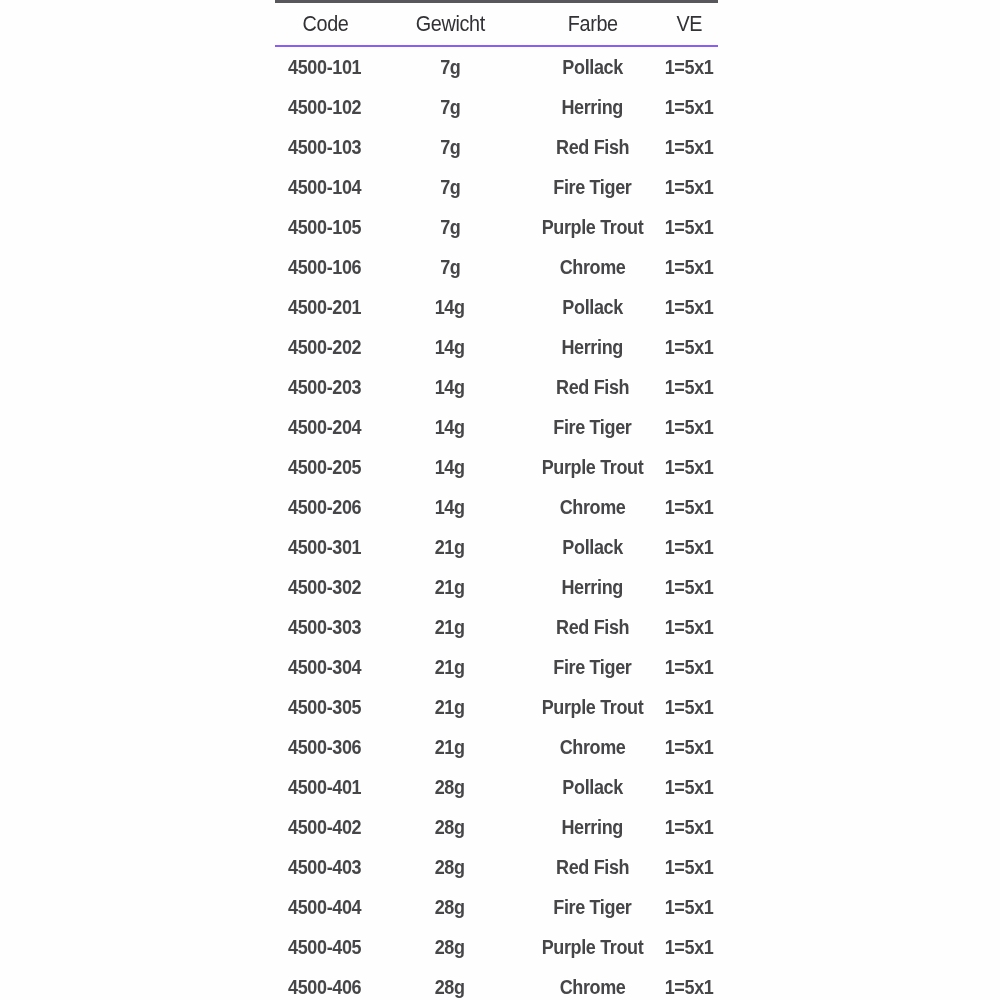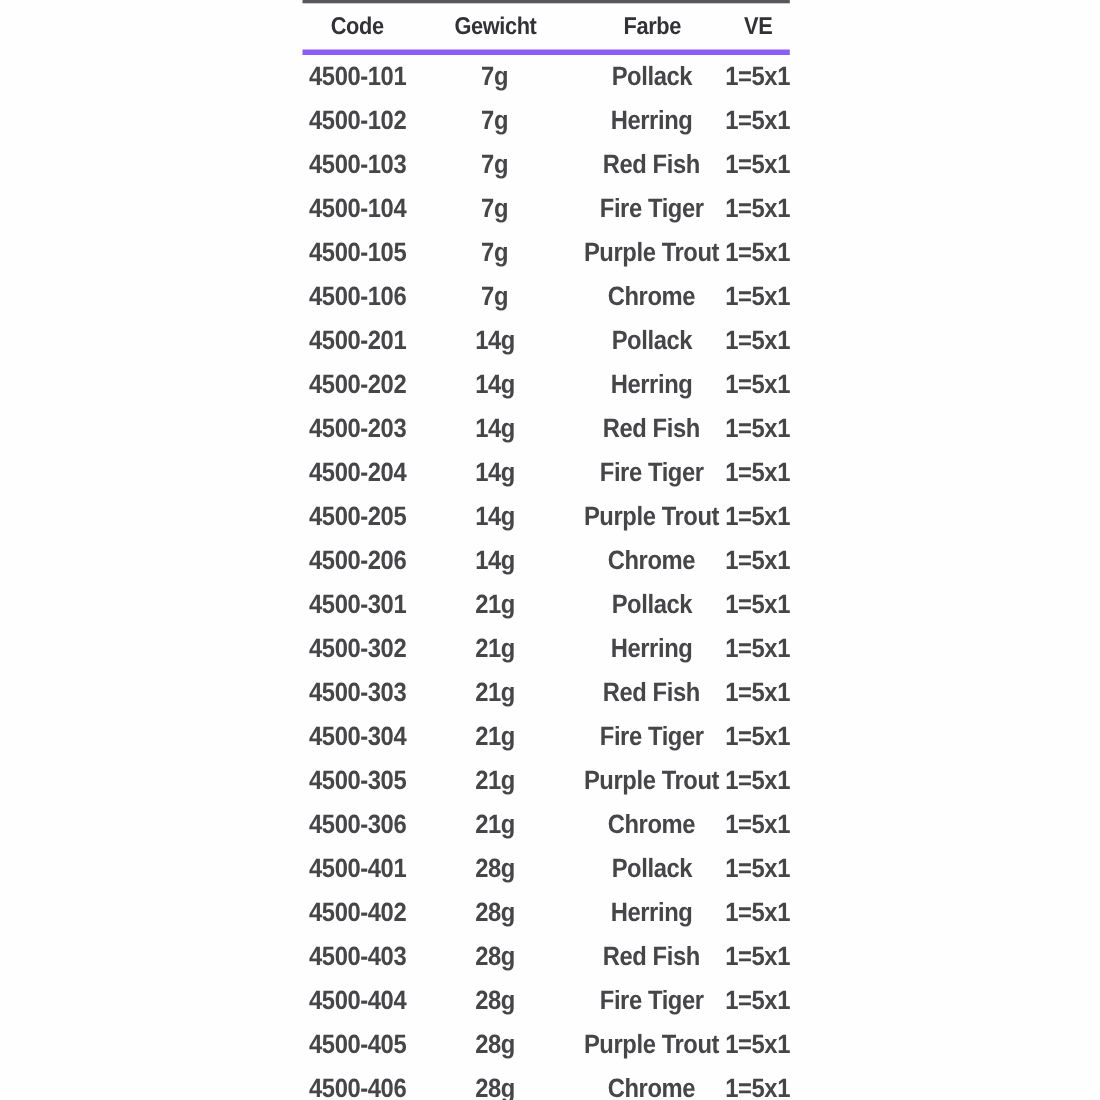--- a/index.html
+++ b/index.html
@@ -20,32 +20,32 @@
     top: 0;
     width: 443px;
     border-top: 3px solid #58585c;
   }
   .thead {
     display: grid;
     grid-template-columns: 100px 150px 135px 58px;
     height: 42px;
     align-items: center;
     justify-items: center;
-    border-bottom: 5px solid #8b5cf6;
+    border-bottom: 2px solid #8b5cf6;
     font-size: 22px;
-    font-weight: bold;
+    font-weight: normal;
     color: #323236;
   }
   .tbody .trow {
     display: grid;
     grid-template-columns: 100px 150px 135px 58px;
     height: 40px;
     align-items: center;
     justify-items: center;
-    font-size: 24px;
+    font-size: 20px;
     font-weight: bold;
     color: #464649;
   }
   .cell-inner {
     display: inline-block;
     white-space: nowrap;
     letter-spacing: -0.4px;
     transform: scaleX(0.9);
     transform-origin: center center;
   }

